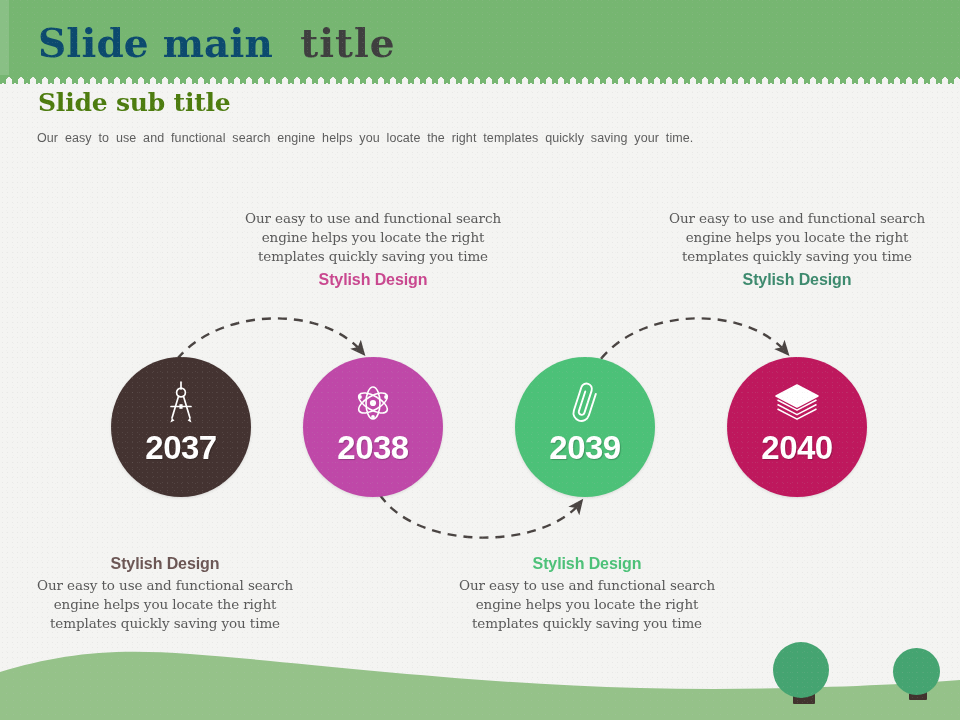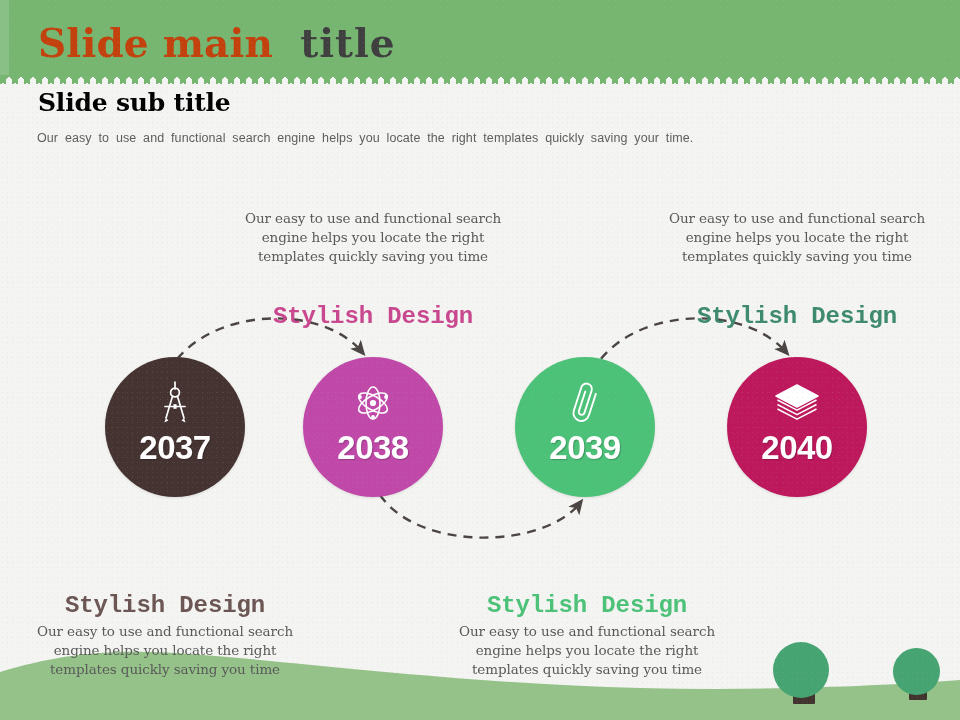--- a/index.html
+++ b/index.html
@@ -74,30 +74,30 @@
   #main-title {
     position: absolute;
     left: 38px; top: 20px;
     font-family: "DejaVu Serif", "Liberation Serif", serif;
     font-size: 39px;
     font-weight: 700;
     letter-spacing: .2px;
     white-space: nowrap;
     z-index: 8;
   }
-  #main-title .t-light { color: #c2410c; }
+  #main-title .t-light { color: #0c4a6e; }
   #main-title .t-dark  { color: #3f3f3f; margin-left: 27px; letter-spacing: 1px; }
 
   #sub-title {
     position: absolute;
     left: 38px; top: 88px;
     font-family: "DejaVu Serif", "Liberation Serif", serif;
     font-size: 25px;
     font-weight: 700;
-    color: #000000;
+    color: #4d7c0f;
     letter-spacing: -.2px;
     white-space: nowrap;
     z-index: 8;
   }
   #sub-desc {
     position: absolute;
     left: 37px; top: 131px;
     width: 836px;
     font-family: "Liberation Sans", sans-serif;
     font-size: 12.5px;
@@ -167,25 +167,24 @@
   }
 
   
   .caption {
     position: absolute;
     width: 280px;
     text-align: center;
     z-index: 10;
   }
   .cap-head {
-    font-family: Liberation Mono, monospace;
-    font-size: 24px;
+    font-family: Liberation Sans, sans-serif;
+    font-size: 16px;
     font-weight: 700;
     letter-spacing: -.1px;
-    margin-top: 37px;
   }
   .cap-body {
     font-family: "DejaVu Serif", "Liberation Serif", serif;
     font-size: 13.5px;
     line-height: 19px;
     color: #595959;
     letter-spacing: -.1px;
   }
   .cap-above .cap-body { margin-bottom: 5px; }
   .cap-below .cap-head { margin-bottom: 3px; }
@@ -232,21 +231,21 @@
       </marker>
     </defs>
 
     <path d="M168,372 C 205,307 320,302 362,352" fill="none" stroke="#4a4442" stroke-width="2.4" stroke-dasharray="9 7" stroke-linecap="butt" marker-end="url(#ah-dr)"></path>
 
     <path d="M380,495 C 420,553 545,548 580,503" fill="none" stroke="#4a4442" stroke-width="2.4" stroke-dasharray="9 7" stroke-linecap="butt" marker-end="url(#ah-ur)"></path>
 
     <path d="M592,372 C 628,307 742,302 786,352" fill="none" stroke="#4a4442" stroke-width="2.4" stroke-dasharray="9 7" stroke-linecap="butt" marker-end="url(#ah-dr)"></path>
   </svg>
 
-  <div class="node" id="node-0" style="left: 105px; top: 357px; background: rgb(68, 51, 49);">
+  <div class="node" id="node-0" style="left: 111px; top: 357px; background: rgb(68, 51, 49);">
     <div class="node-icon">
       <svg width="36" height="44" viewBox="0 0 36 44" fill="none" stroke="#ffffff" stroke-width="1.7" stroke-linecap="round">
         <line x1="18" y1="1" x2="18" y2="8"></line>
         <circle cx="18" cy="11.5" r="4.4"></circle>
         <path d="M15.6,15 L9,37"></path>
         <path d="M20.4,15 L27,37"></path>
         <path d="M9,37 L7.3,41.5 L11.4,39.6 Z" fill="#ffffff" stroke="none"></path>
         <path d="M27,37 L28.5,41.5 L24.6,39.6 Z" fill="#ffffff" stroke="none"></path>
         <line x1="8" y1="25.5" x2="28" y2="25.5"></line>
         <rect x="16.4" y="23.2" width="3.2" height="4.6" fill="#ffffff" stroke="none"></rect>

